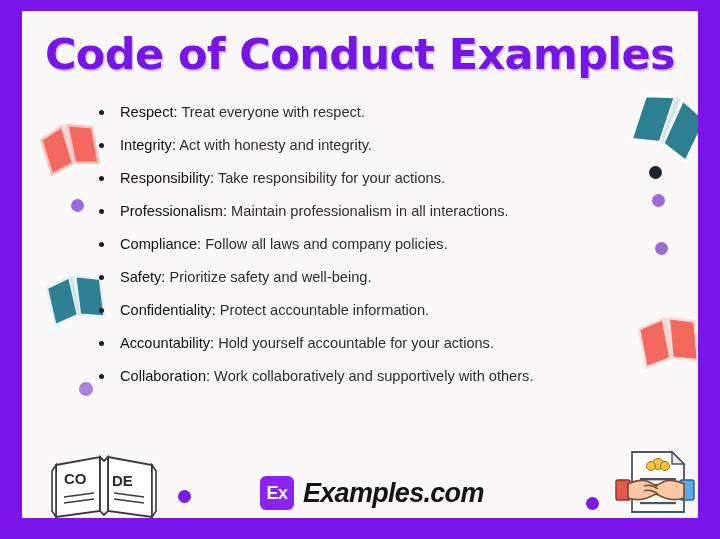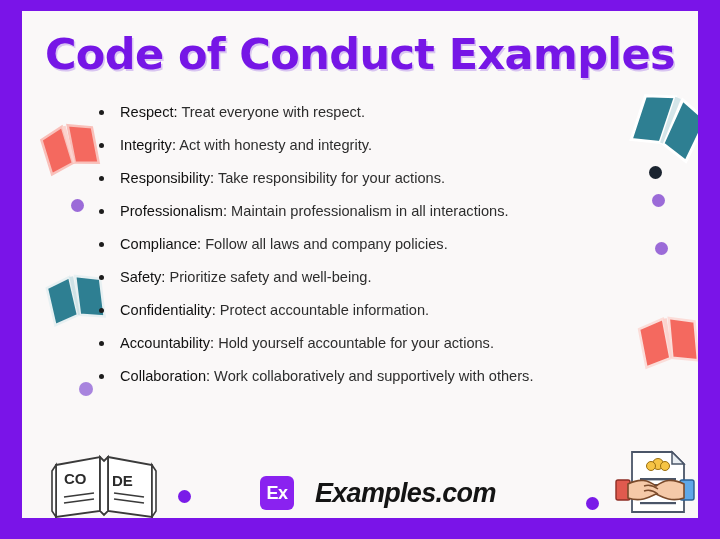--- a/index.html
+++ b/index.html
@@ -76,21 +76,21 @@
     color: #2d2d2d;
   }
 
   
   .footer-logo {
     position: absolute;
     left: 238px;
     top: 465px;
     display: flex;
     align-items: center;
-    gap: 21px;
+    gap: 9px;
   }
   .logo-mark {
     width: 34px;
     height: 34px;
     border-radius: 6px;
     background: #8A22F0;
     color: #ffffff;
     font-size: 18px;
     font-weight: bold;
     display: flex;

